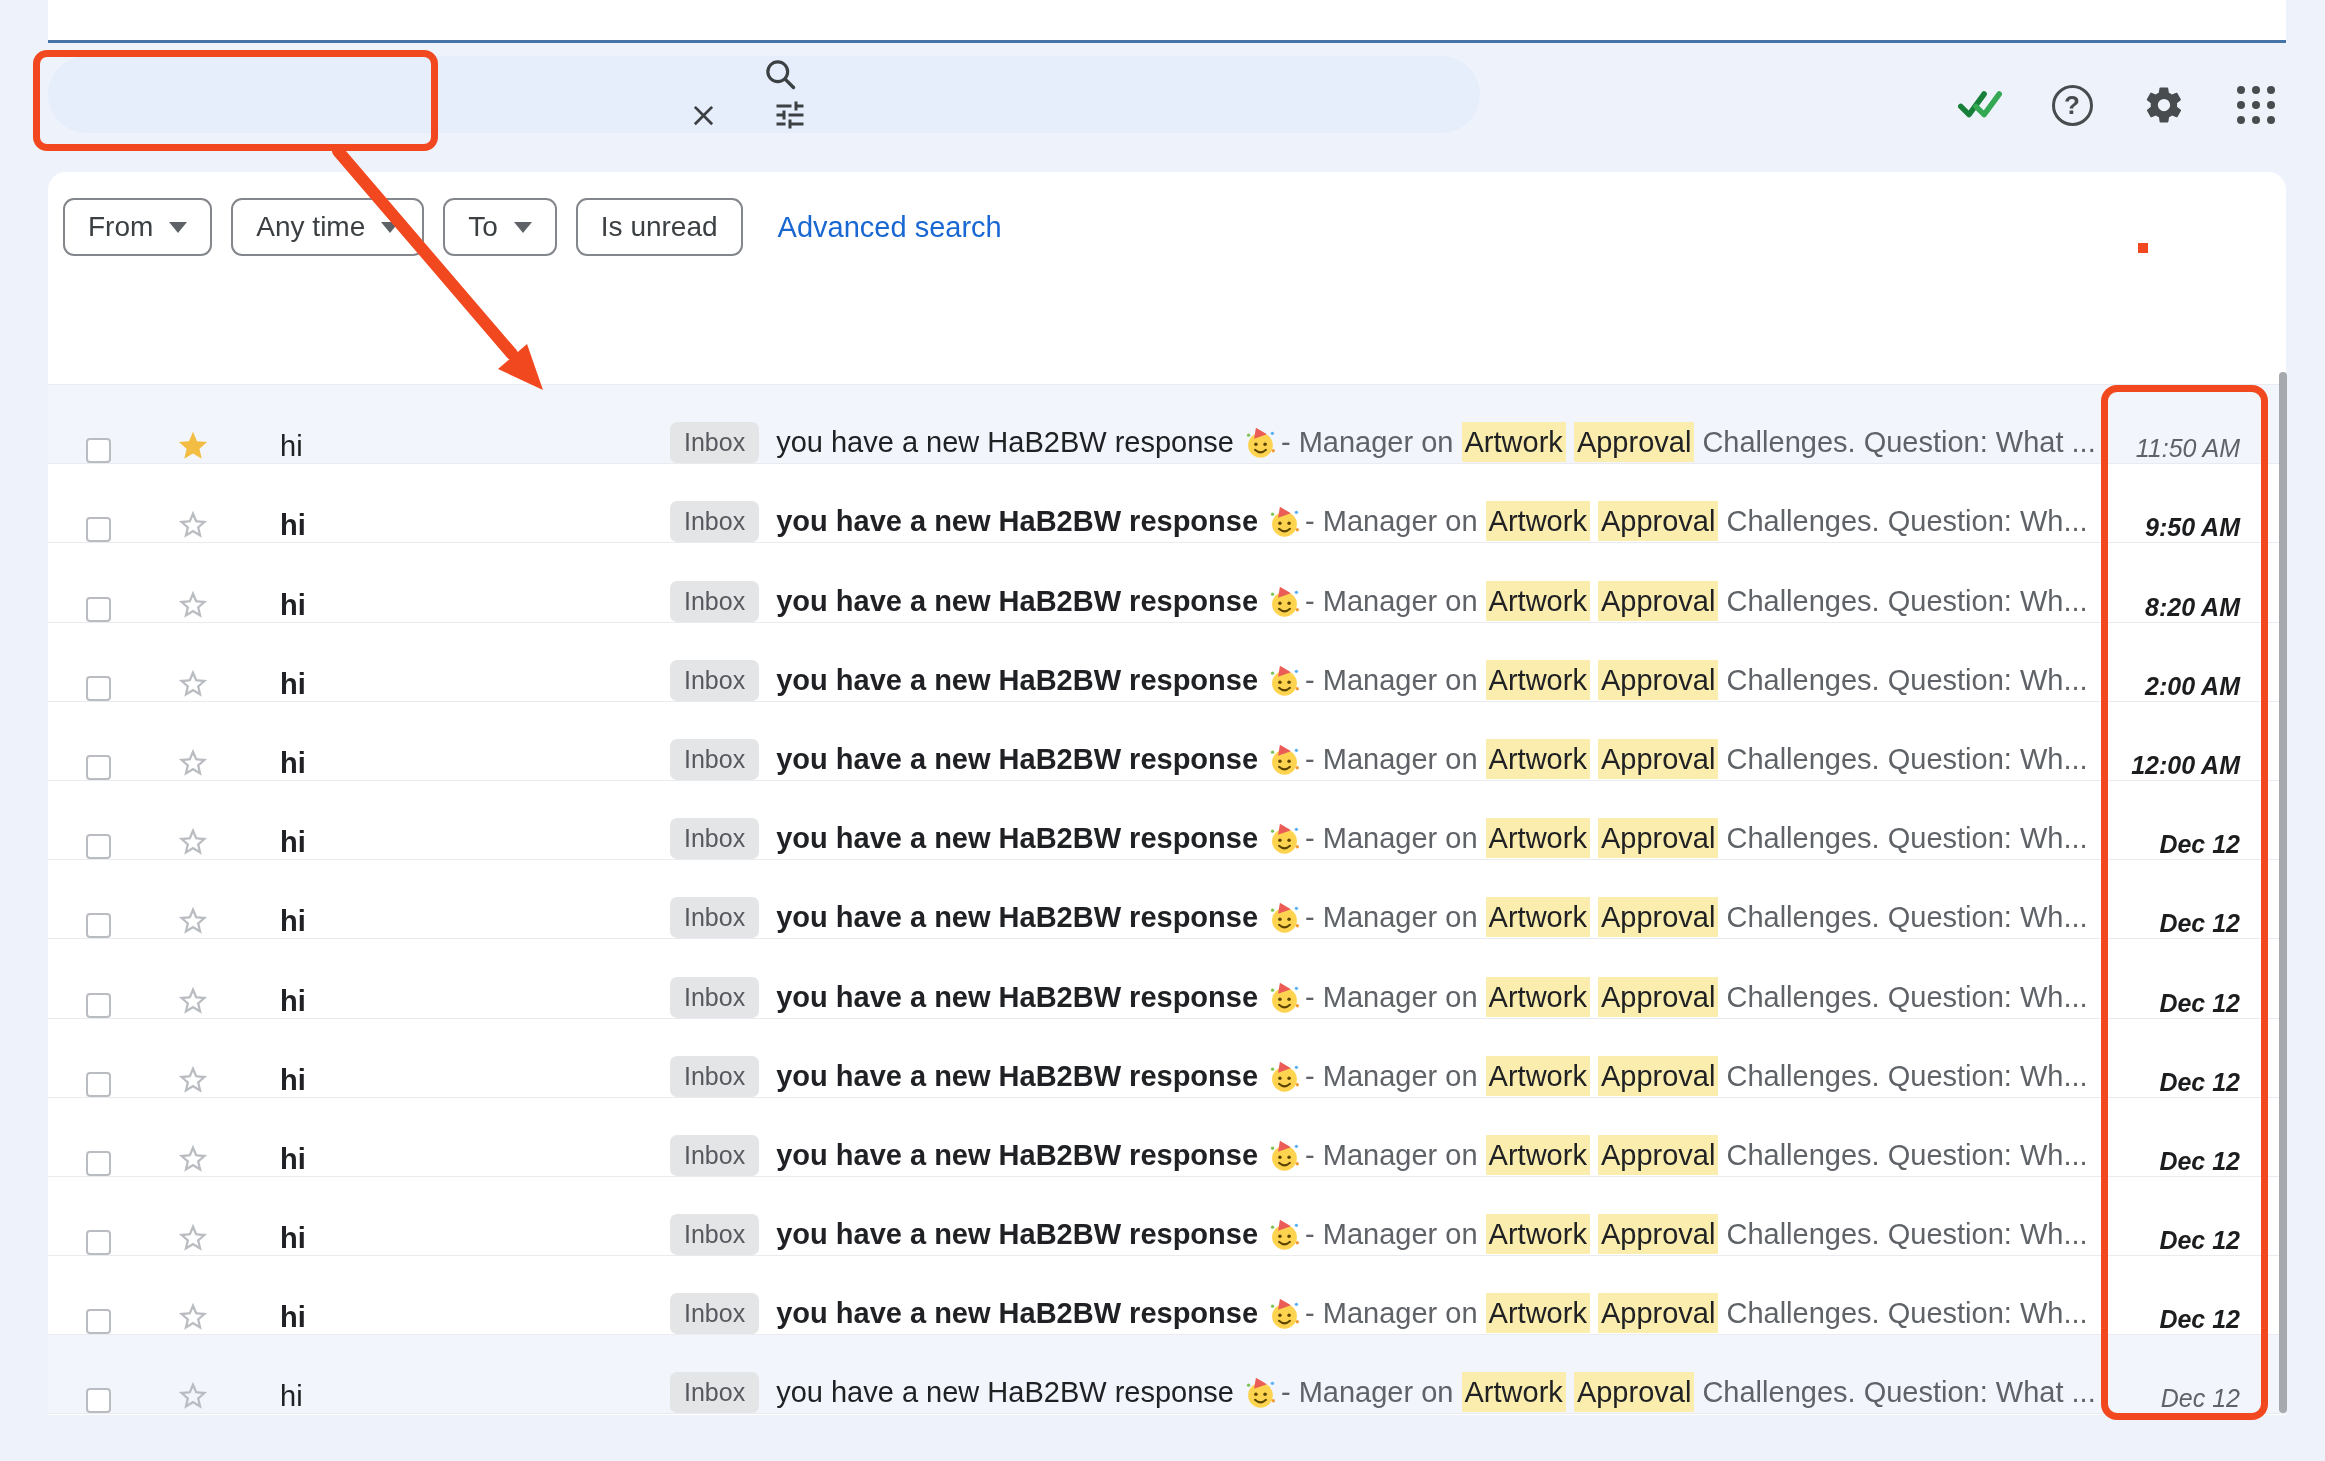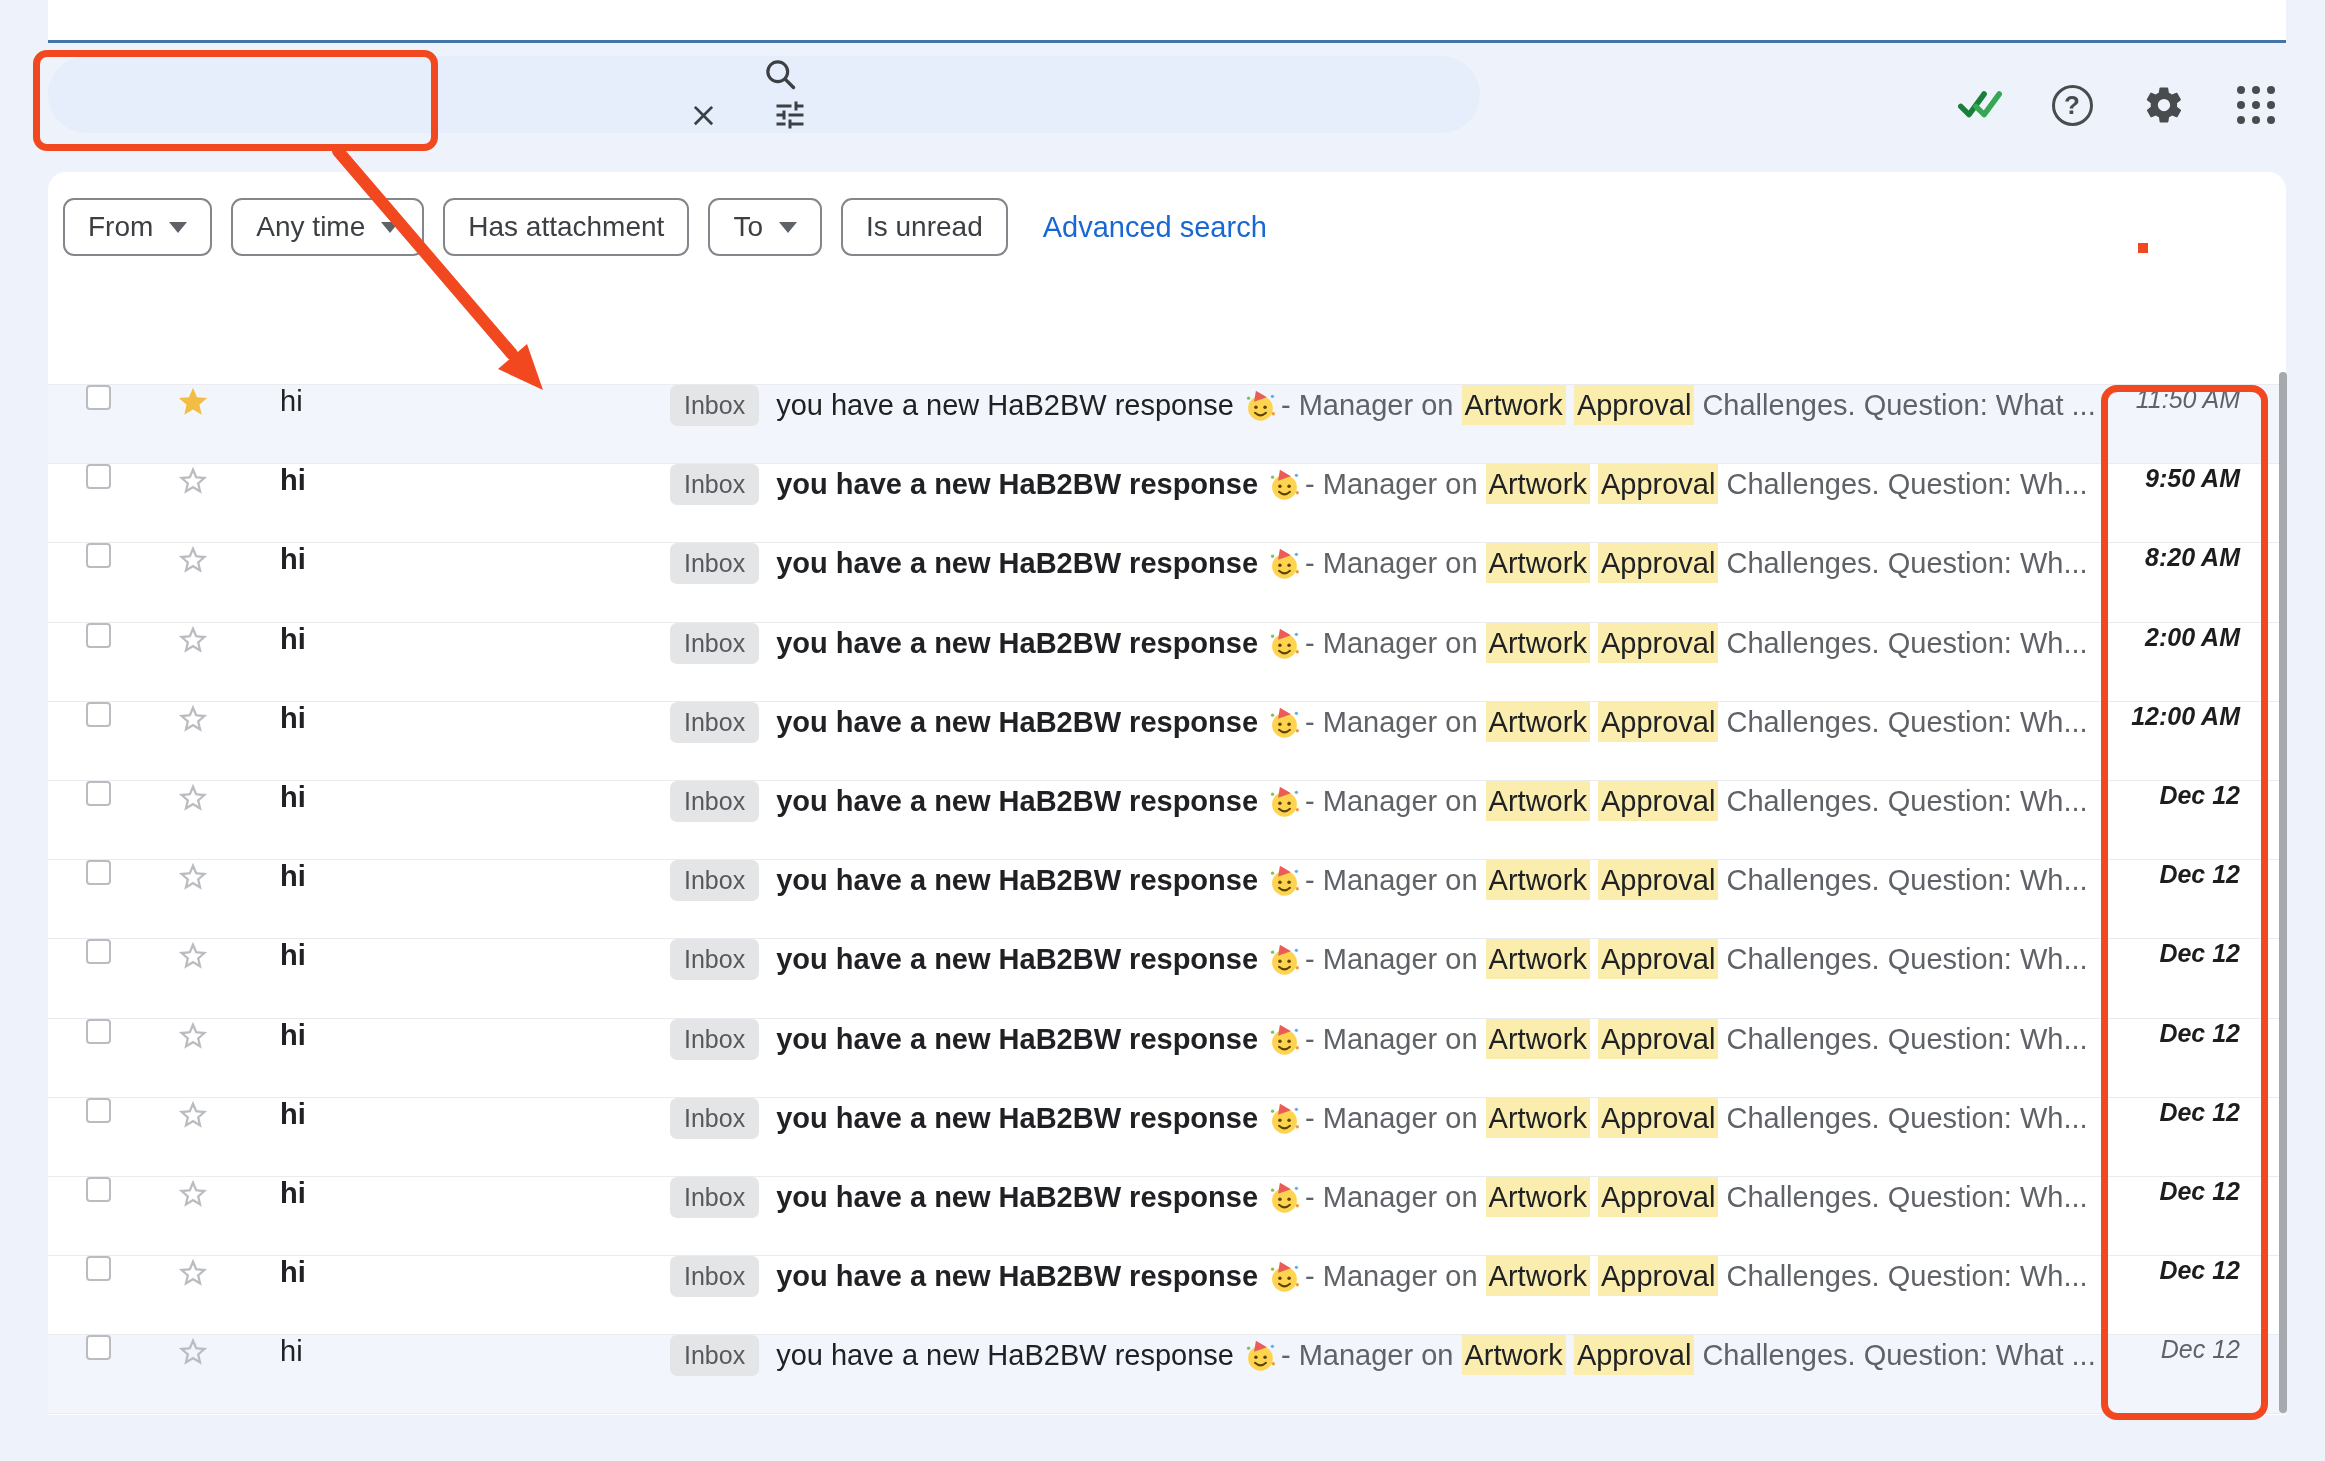--- a/index.html
+++ b/index.html
@@ -63,21 +63,21 @@
   .tb-caret{margin-left:16px;cursor:pointer;}
   .tb-ic{margin-left:48px;cursor:pointer;display:flex;align-items:center;justify-content:center;width:44px;height:44px;}
   .dots{display:flex;flex-direction:column;gap:7px;align-items:center;}
   .dots i{width:7.5px;height:7.5px;border-radius:50%;background:#444746;}
   .tb-right{margin-left:auto;display:flex;align-items:center;gap:46px;margin-right:53px;}
   .pagination{font-size:27px;color:#45484b;white-space:nowrap;}
   .chev{width:36px;height:36px;display:flex;align-items:center;justify-content:center;cursor:pointer;}
 
   
   .rows{position:absolute;top:212px;left:0;width:100%;border-top:1px solid #e9ebef;}
-  .row{height:79.2px;display:flex;align-items:flex-start;background:#fff;border-bottom:1px solid #e9ebef;cursor:pointer;gap:40px;}
+  .row{height:79.2px;display:flex;align-items:flex-end;background:#fff;border-bottom:1px solid #e9ebef;cursor:pointer;gap:40px;}
   .row.read{background:var(--read-row-bg);}
   .row .cb{margin-left:38px;border-color:#b9bcc1;}
   .star{width:34px;height:34px;margin-left:25px;flex:none;cursor:pointer;}
   .star path{fill:#b9bcc1;}
   .star.on path{fill:var(--star-gold);}
   .sender{width:350px;margin-left:30px;font-size:29px;font-weight:700;color:#202124;
     white-space:nowrap;overflow:hidden;flex:none;}
   .row.read .sender{font-weight:400;}
   .subj-wrap{display:flex;align-items:center;white-space:nowrap;overflow:hidden;flex:1;}
   .badge{background:#e4e5e7;color:#56595e;font-size:25px;padding:6px 14px;border-radius:7px;margin-right:17px;flex:none;}
@@ -160,23 +160,20 @@
   <div class="chips" id="chips">
       <div class="chip">
         <span>From</span>
         <span class="caret"></span>
       </div>
       <div class="chip">
         <span>Any time</span>
         <span class="caret"></span>
       </div>
       <div class="chip">
-        <span>Has attachment</span>
-      </div>
-      <div class="chip">
         <span>To</span>
         <span class="caret"></span>
       </div>
       <div class="chip">
         <span>Is unread</span>
       </div>
       <a class="advanced">Advanced search</a>
     </div>
 
 

